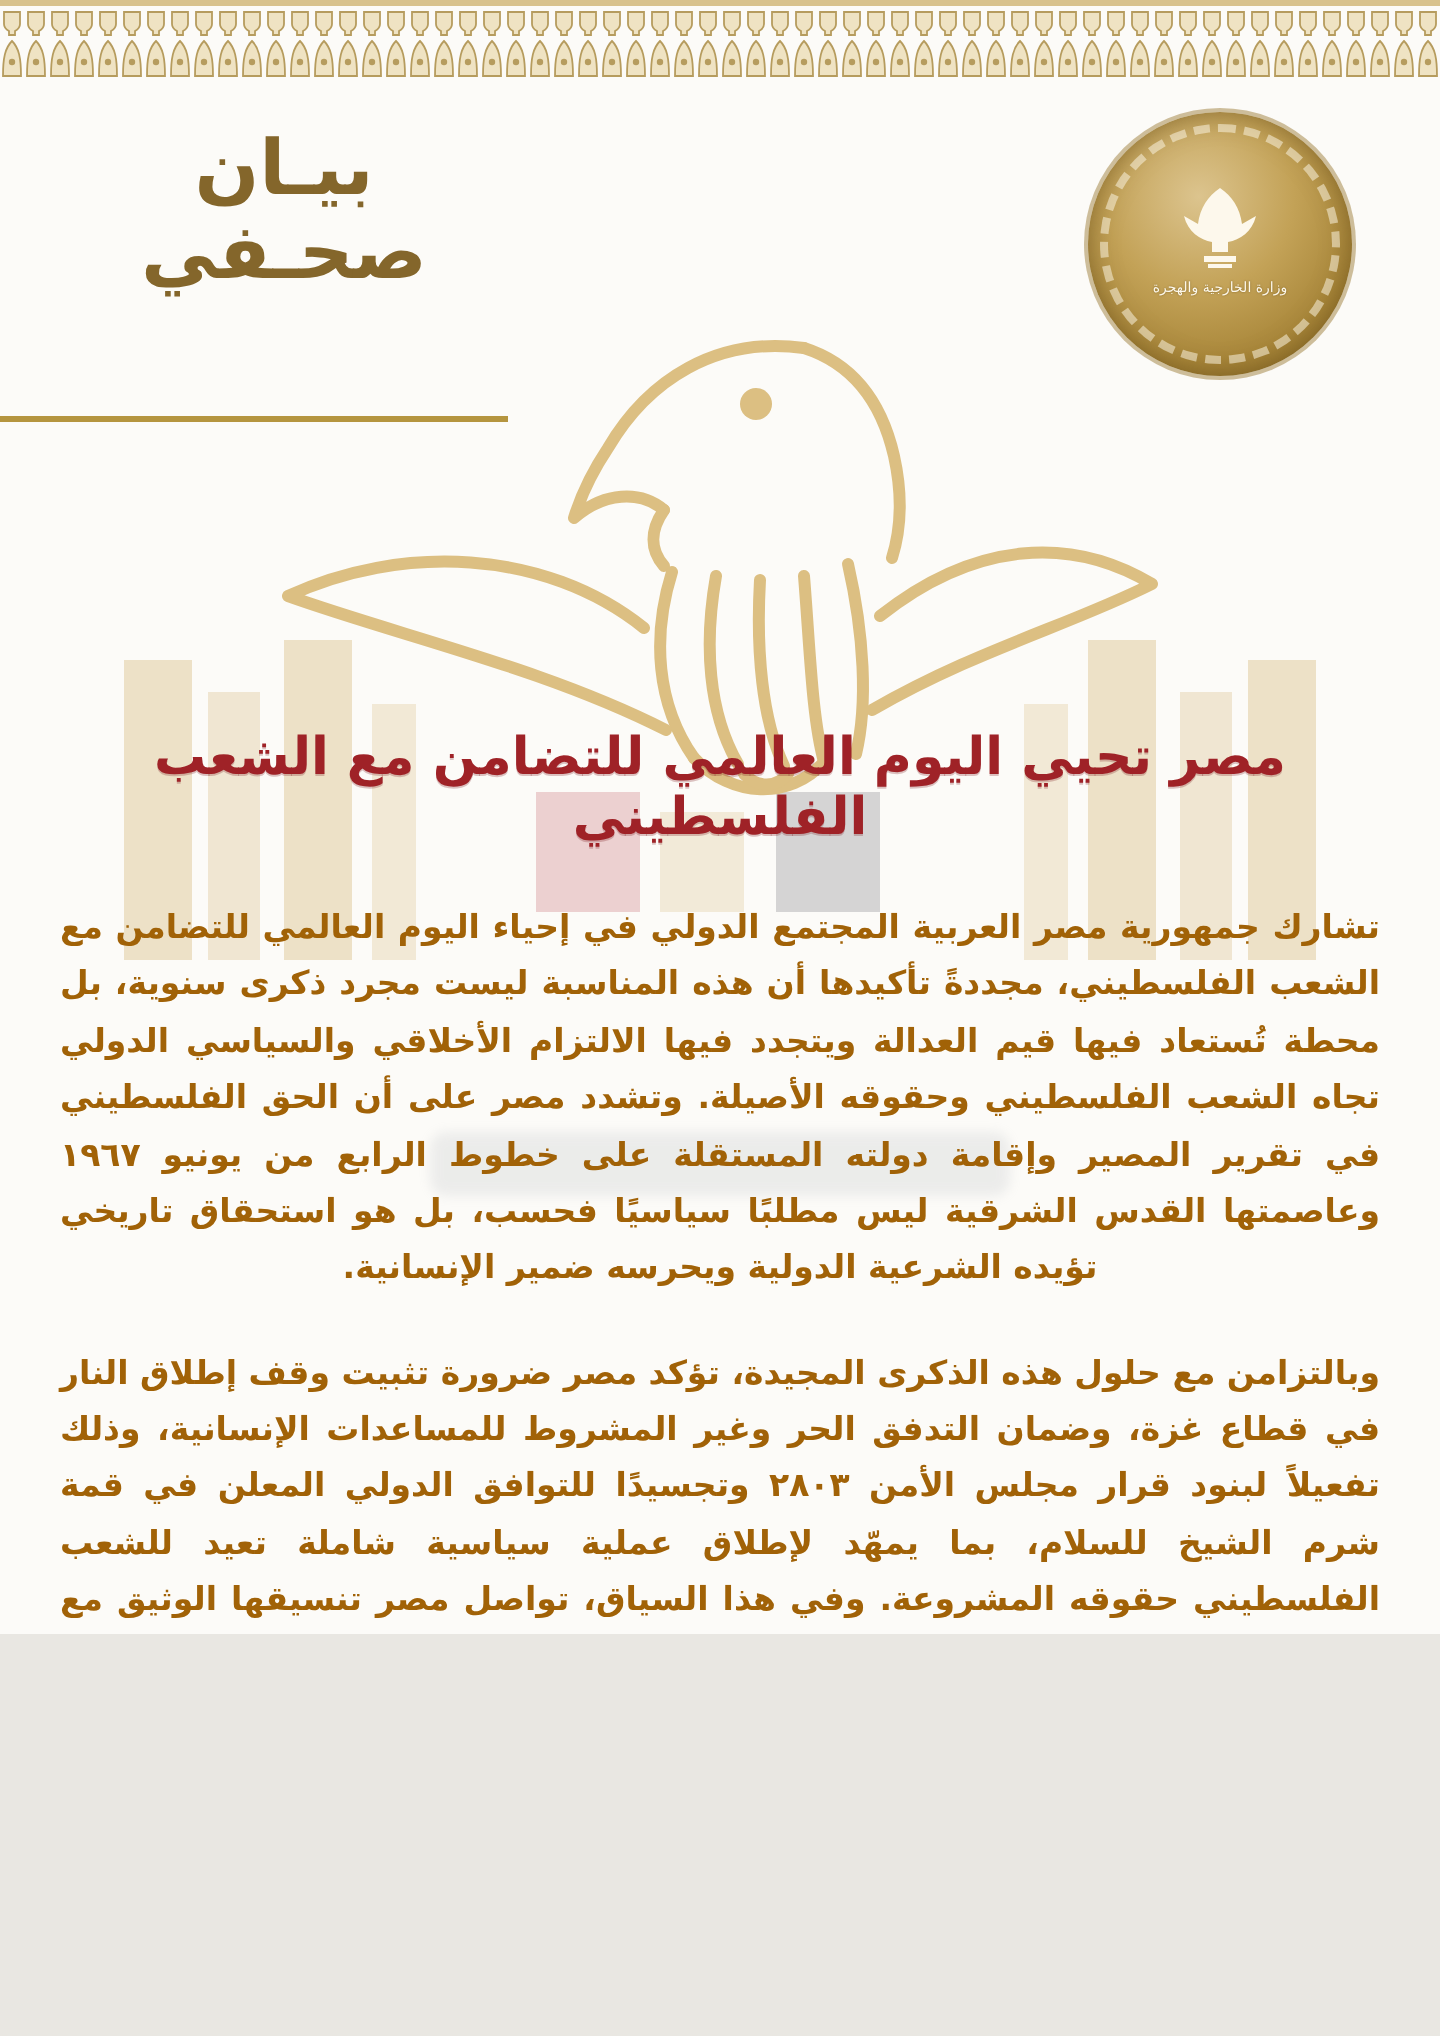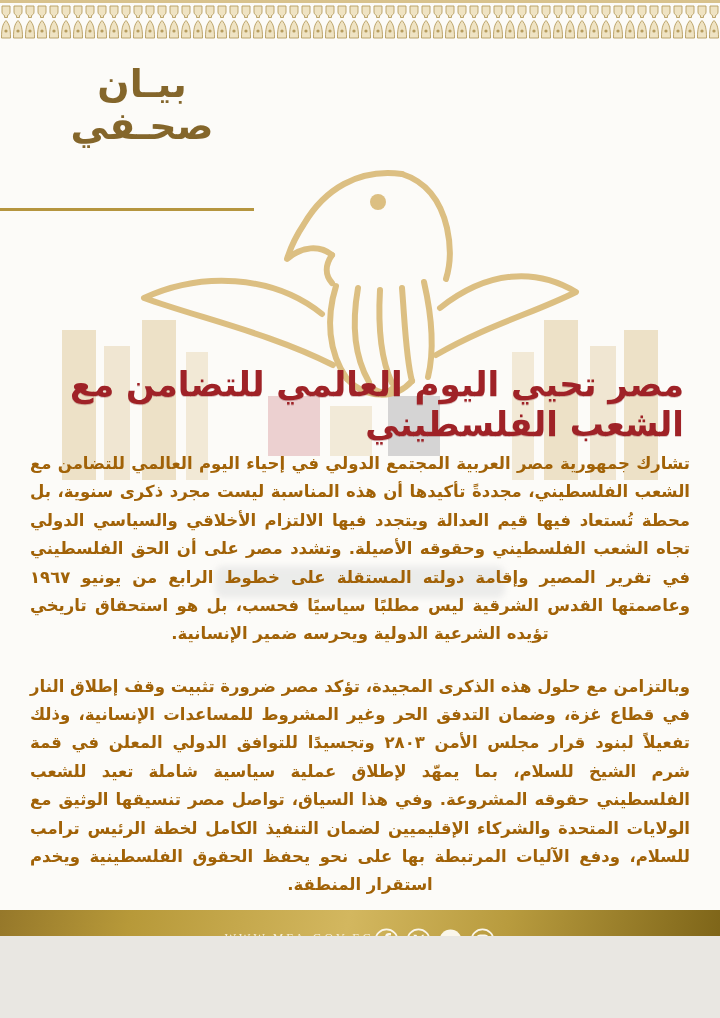--- a/index.html
+++ b/index.html
@@ -1,17 +1,17 @@
 <!DOCTYPE html>
 <html lang="ar"><head>
 <meta charset="utf-8">
 <style>
   html,body{margin:0;padding:0;background:#e9e7e2;}
   .page{
-    position:relative;width:720px;height:936px;margin:0 auto;
+    position:relative;width:720px;height:817px;margin:0 auto;
     background:#fcfbf8;overflow:hidden;
     font-family:"DejaVu Sans","Liberation Sans",sans-serif;
   }
   
   .top-line{position:absolute;top:0;left:0;right:0;height:3px;background:#d8c28d;}
   .motif-row{position:absolute;left:0;right:0;height:36px;display:flex;overflow:hidden;}
   .motif-row.top{top:5px;}
   .motif-row.bottom{top:966px;transform:scaleY(-1);}
   .motif-row svg{flex:0 0 auto;display:block;}
   
@@ -27,22 +27,22 @@
   }
   .seal-ring{position:absolute;inset:6px;border-radius:50%;border:4px dashed rgba(250,243,222,.55);}
   .seal-eagle{margin-top:-4px;}
   .seal-text{margin-top:4px;font-size:7px;line-height:1.25;color:#fdf8ea;direction:rtl;text-align:center;width:86px;text-shadow:0 0 1px rgba(90,64,15,.6);}
   
   .bar{position:absolute;}
   
   .emblem{position:absolute;top:166px;left:140px;width:440px;height:240px;}
   
   .doc-title{
-    position:absolute;top:364px;left:36px;right:36px;text-align:right;direction:rtl;
-    font-size:34px;font-weight:bold;color:#9f2227;text-shadow:0 1px 0 rgba(120,20,25,.25);
+    position:absolute;top:364px;left:36px;right:36px;text-align:center;direction:rtl;
+    font-size:26px;font-weight:bold;color:#9f2227;text-shadow:0 1px 0 rgba(120,20,25,.25);
   }
   
   .content{position:absolute;top:450px;left:30px;right:30px;direction:rtl;}
   .content p{
     margin:0 0 24px 0;font-size:16.5px;font-weight:700;color:#a16207;
     line-height:1.72;text-align:justify;text-align-last:center;
   }
   .watermark{position:absolute;border-radius:8px;background:#9aa0a8;filter:blur(3px);opacity:.16;}
   
   .footer-band{
@@ -481,20 +481,31 @@
         <circle cx="6" cy="26" r="1.6" fill="#b69c5e" stroke="none"></circle>
       </g>
     </svg>
     </div>
 
   <div class="header-left">
     <div class="press-title">بيـان صحـفي</div>
   </div>
   <div class="gold-rule"></div>
 
+  <div class="seal">
+    <div class="seal-ring"></div>
+    <svg class="seal-eagle" width="40" height="44" viewBox="0 0 40 44">
+      <g fill="#fdf8ec">
+        <path d="M20,2 C14,6 10,12 9,20 L2,16 C4,24 10,28 16,29 L16,34 H24 L24,29 C30,28 36,24 38,16 L31,20 C30,12 26,6 20,2 Z"></path>
+        <rect x="12" y="36" width="16" height="3"></rect>
+        <rect x="14" y="40" width="12" height="2"></rect>
+      </g>
+    </svg>
+    <div class="seal-text">وزارة الخارجية والهجرة</div>
+  </div>
 
   <div class="bar" style="left:62px;top:330px;width:34px;height:150px;background:rgba(216,188,132,.42)"></div>
   <div class="bar" style="left:104px;top:346px;width:26px;height:134px;background:rgba(222,198,148,.38)"></div>
   <div class="bar" style="left:142px;top:320px;width:34px;height:160px;background:rgba(216,188,132,.42)"></div>
   <div class="bar" style="left:186px;top:352px;width:22px;height:128px;background:rgba(226,204,158,.38)"></div>
   <div class="bar" style="left:624px;top:330px;width:34px;height:150px;background:rgba(216,188,132,.42)"></div>
   <div class="bar" style="left:590px;top:346px;width:26px;height:134px;background:rgba(222,198,148,.38)"></div>
   <div class="bar" style="left:544px;top:320px;width:34px;height:160px;background:rgba(216,188,132,.42)"></div>
   <div class="bar" style="left:512px;top:352px;width:22px;height:128px;background:rgba(226,204,158,.38)"></div>
   <div class="bar" style="left:268px;top:396px;width:52px;height:60px;background:rgba(201,117,125,.32)"></div>

